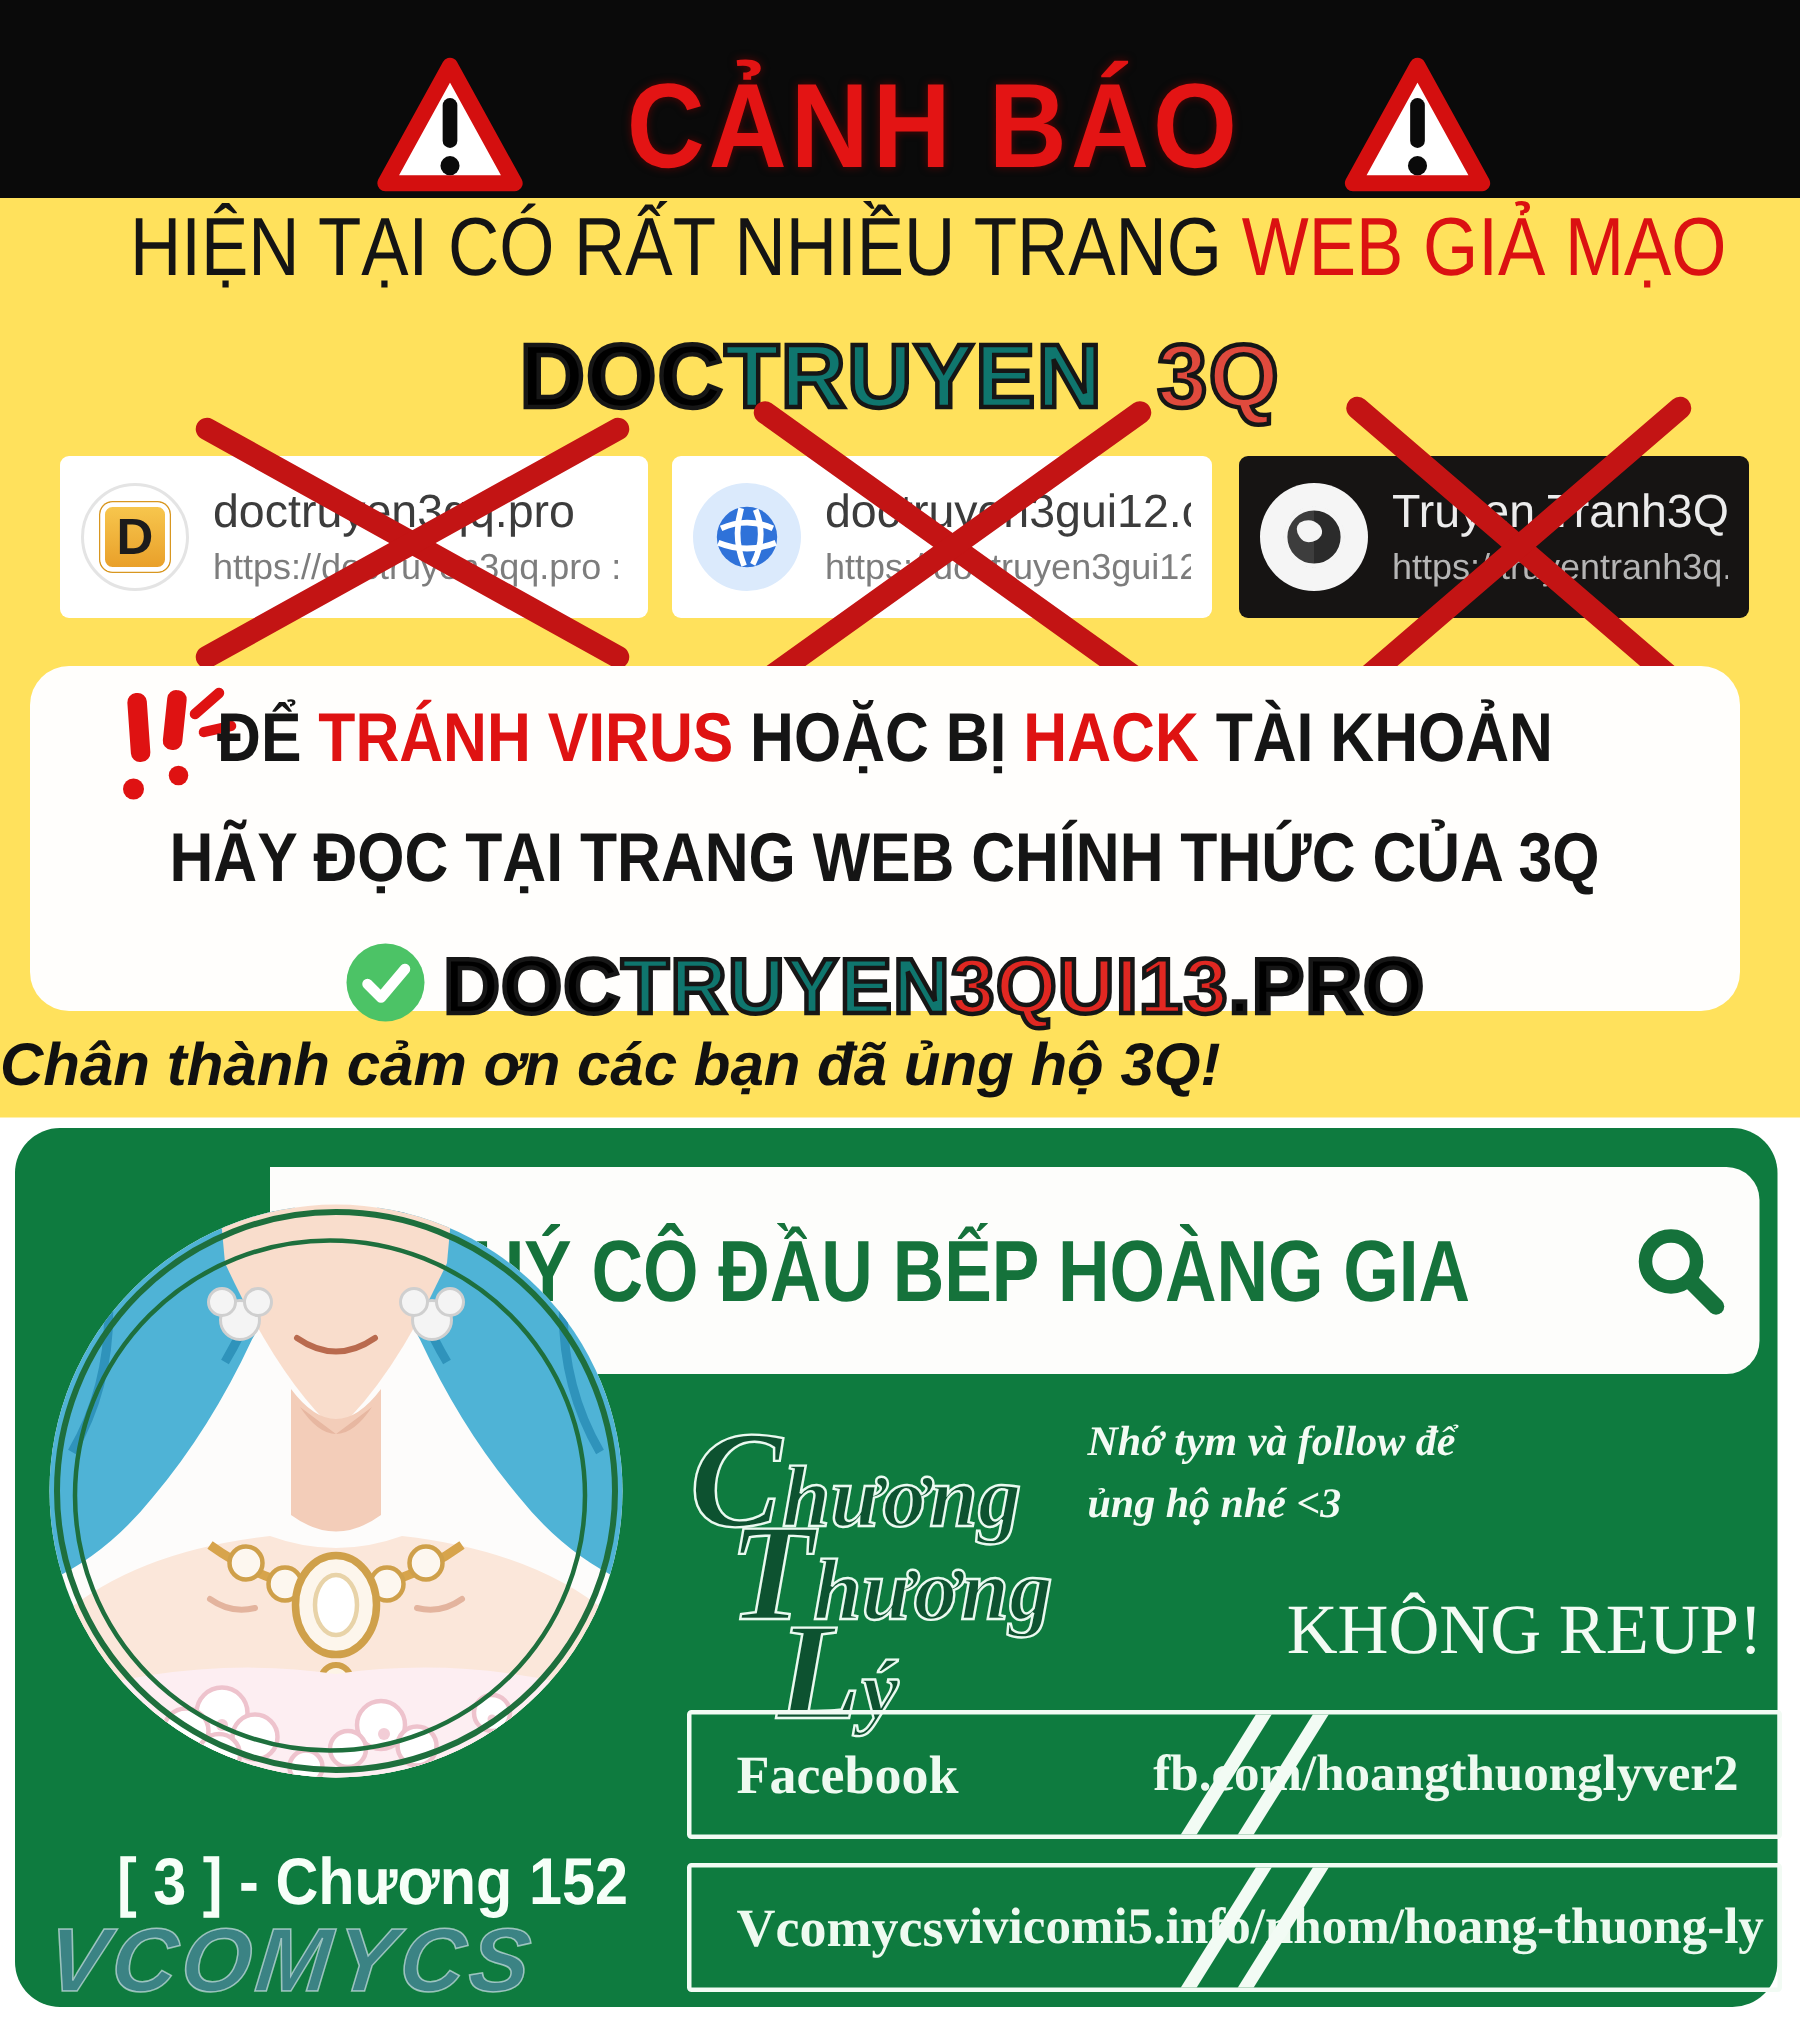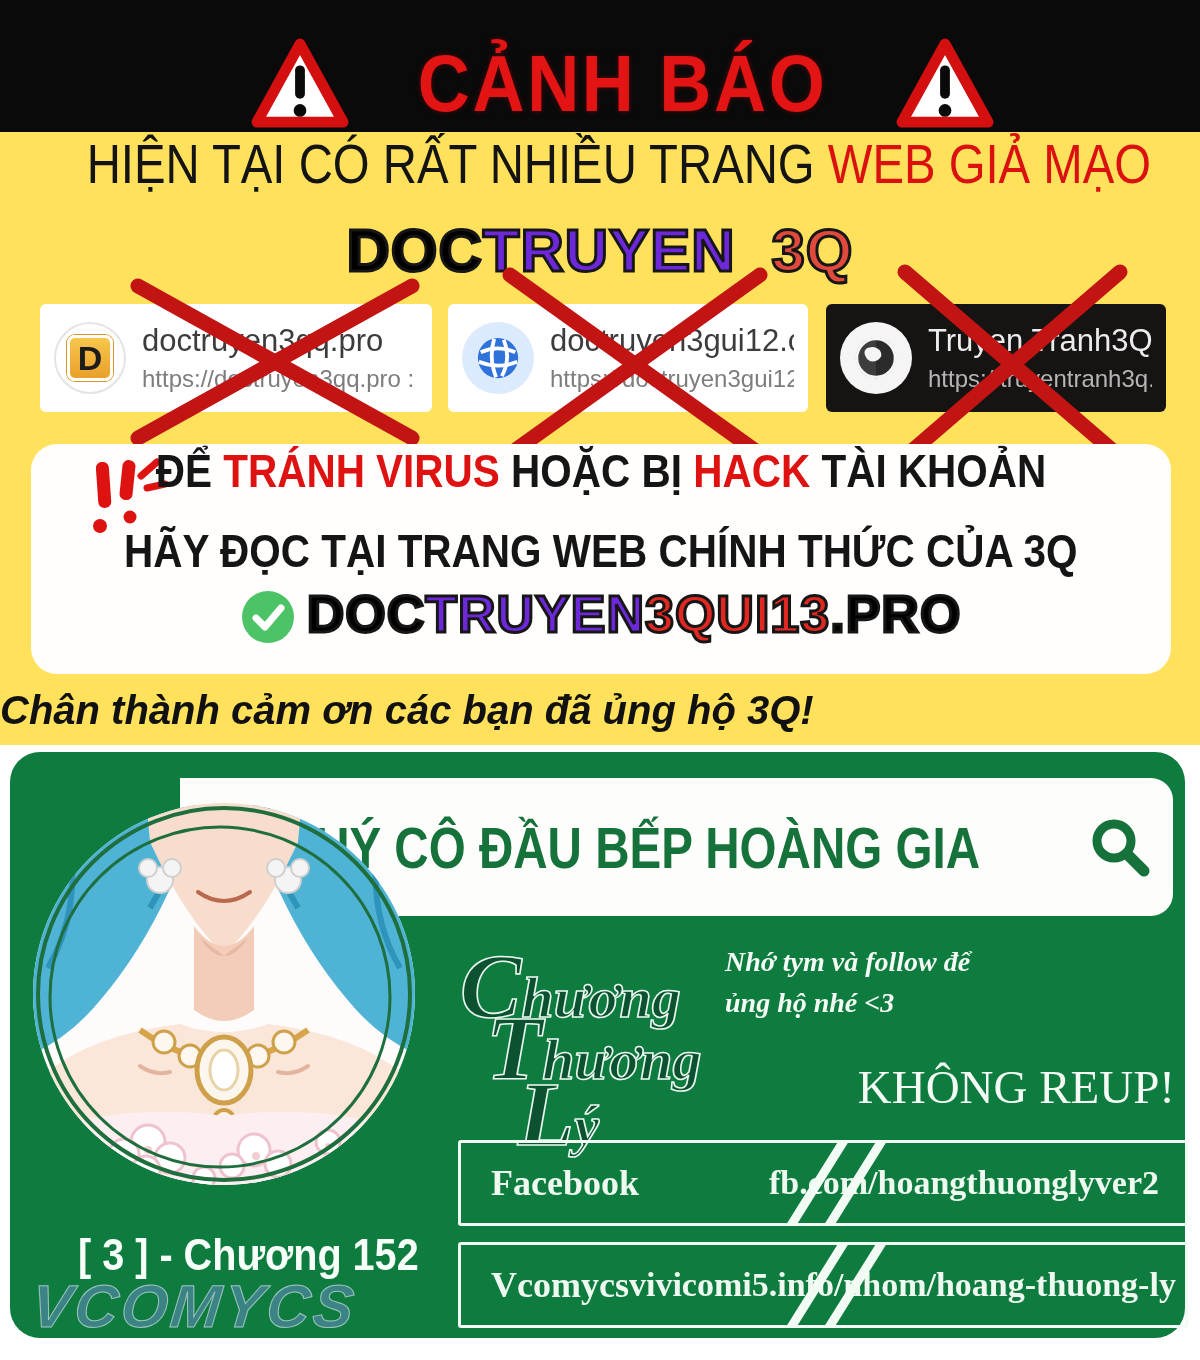--- a/index.html
+++ b/index.html
@@ -15,21 +15,21 @@
   .tri-icon { width:98px; height:92px; }
 
   
   .yellow { position:absolute; left:0; top:132px; width:1200px; height:613px; background:#FFE15C; }
   .headline { position:absolute; top:0; width:100%; text-align:center; font-size:55px; font-weight:400; color:#141414; white-space:nowrap; }
   .headline .cond { display:inline-block; transform:scaleX(.86); }
   .headline .red { color:#db1111; }
   .logo-line1 { position:absolute; top:84px; width:100%; text-align:center; font-size:60px; font-weight:800; white-space:nowrap; }
   .stroke { -webkit-text-stroke:3px #161616; letter-spacing:1px; }
   .c-orange { color:#000000; }
-  .c-teal { color:#6d28d9; }
+  .c-teal { color:#0f766e; }
   .c-red { color:#e04a3d;margin-left:36px; }
   .c-red2 { color:#e02822; }
 
   
   .card { position:absolute; top:172px; height:108px; background:#fff; border-radius:6px;
           display:flex; align-items:center; padding:0 14px; }
   .card.dark { background:#161413; }
   .fav-circle { width:72px; height:72px; border-radius:50%; background:#fff; border:2px solid #e4e4e4;
                 display:flex; align-items:center; justify-content:center; flex:0 0 auto; }
   .fav-d { width:46px; height:46px; border-radius:8px; background:linear-gradient(180deg,#f7c64d,#e9a02a);
@@ -39,28 +39,28 @@
                   display:flex; align-items:center; justify-content:center; flex:0 0 auto; }
   .globe-circle.dark { background:#f5f5f5; }
   .card-text { margin-left:16px; overflow:hidden; }
   .site-name { font-size:31px; color:#3c3c3c; white-space:nowrap; }
   .site-url  { font-size:24px; color:#7d7d7d; margin-top:6px; white-space:nowrap; }
   .card.dark .site-name { color:#ececec; }
   .card.dark .site-url  { color:#b5b5b5; }
   .x-overlay { position:absolute; pointer-events:none; }
 
   
-  .warn-box { position:absolute; left:31px; top:312px; width:1140px; height:230px; background:#fffefc;
-              border-radius:26px; text-align:center; }
+  .warn-box { position:absolute; left:20px; top:312px; width:1140px; height:230px; background:#fffefc;
+              border-radius:26px; text-align:center; padding-top:20px; }
   .warn-line { font-size:46px; font-weight:800; color:#151515; white-space:nowrap; }
   .warn-line .cond { display:inline-block; transform:scaleX(.88); }
   .warn-line .red { color:#df1212; }
   .warn-line2 { margin-top:26px; }
   .bangs { position:absolute; left:52px; top:10px; width:90px; height:90px; }
-  .official { margin-top:6px; display:flex; align-items:flex-end; justify-content:center; gap:12px; }
+  .official { margin-top:30px; display:flex; align-items:flex-start; justify-content:center; gap:12px; }
   .official .txt { font-size:52px; font-weight:800; white-space:nowrap; }
   .check-icon { width:54px; height:54px; }
 
   .thanks { position:absolute; top:556px; width:100%; 
             font-size:40px; font-weight:700; font-style:italic; color:#111; }
 
   
   .panel { position:absolute; left:10px; top:752px; width:1175px; height:586px;
            background:#0E7B3F; border-radius:30px; }
   .title-bar { position:absolute; left:170px; top:26px; width:993px; height:138px; background:#fdfdfb;

